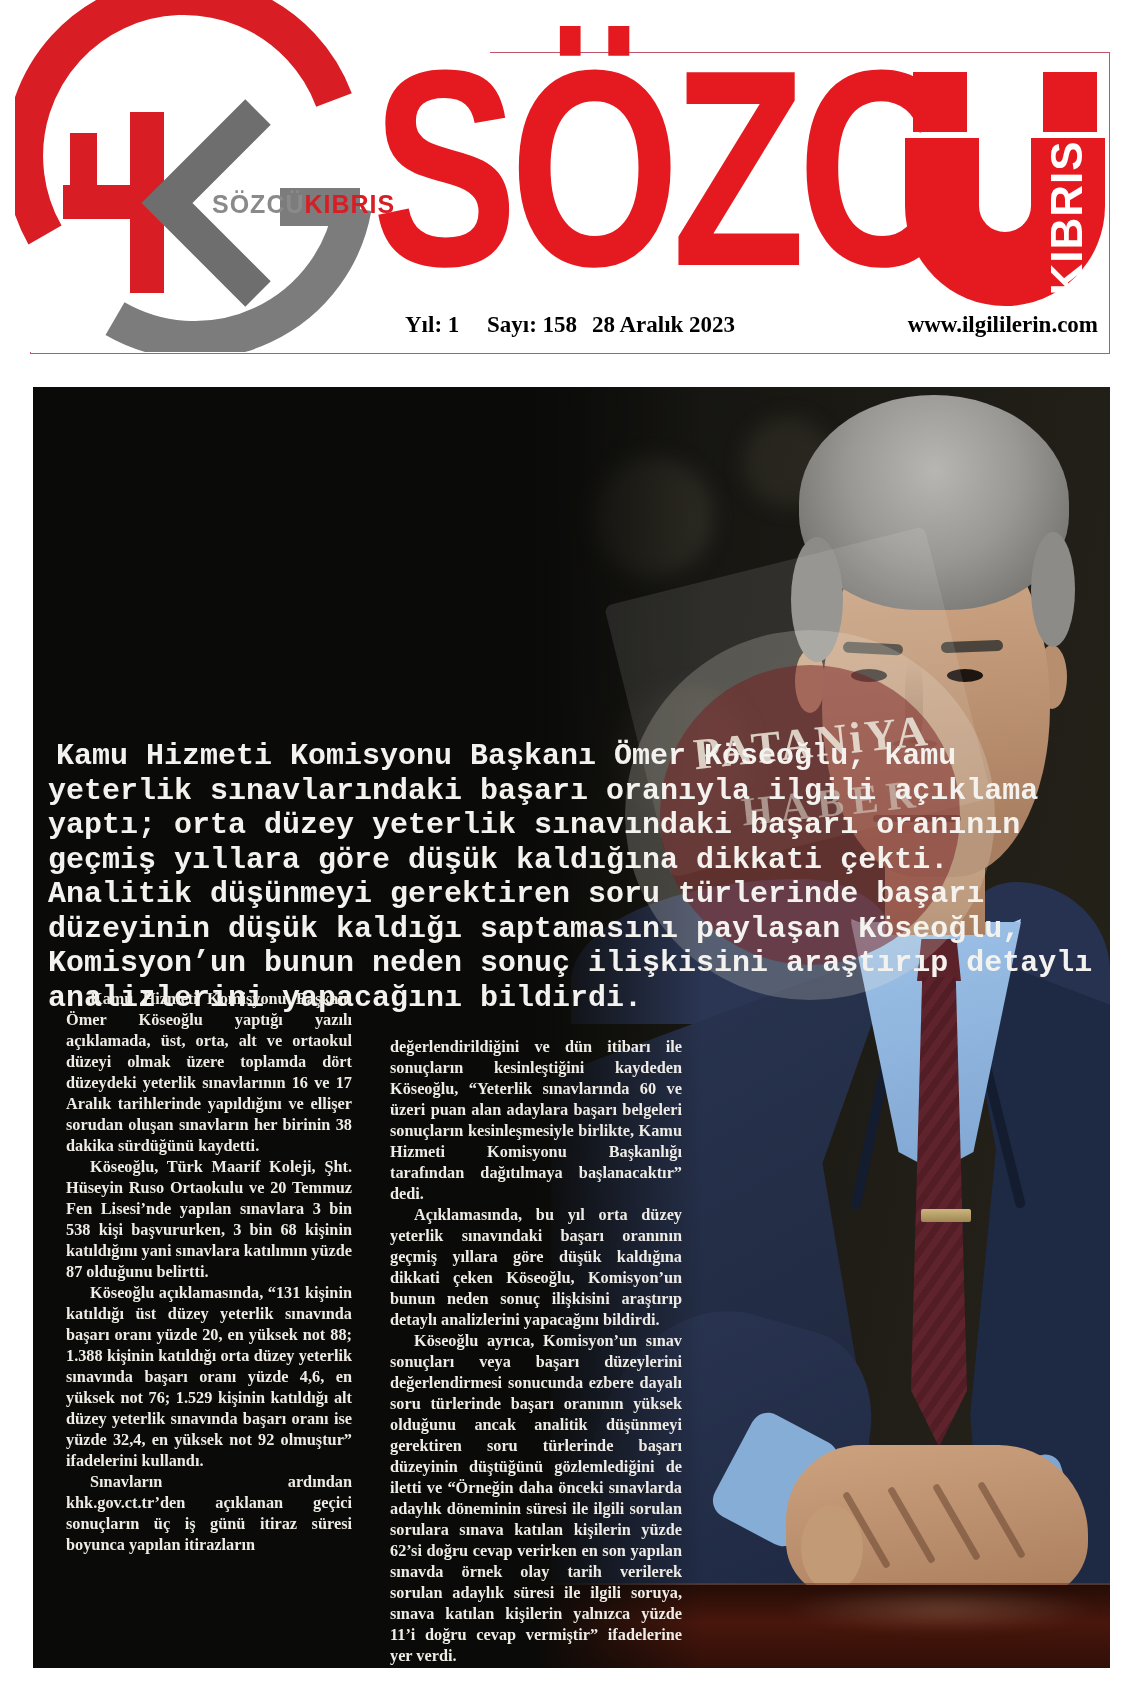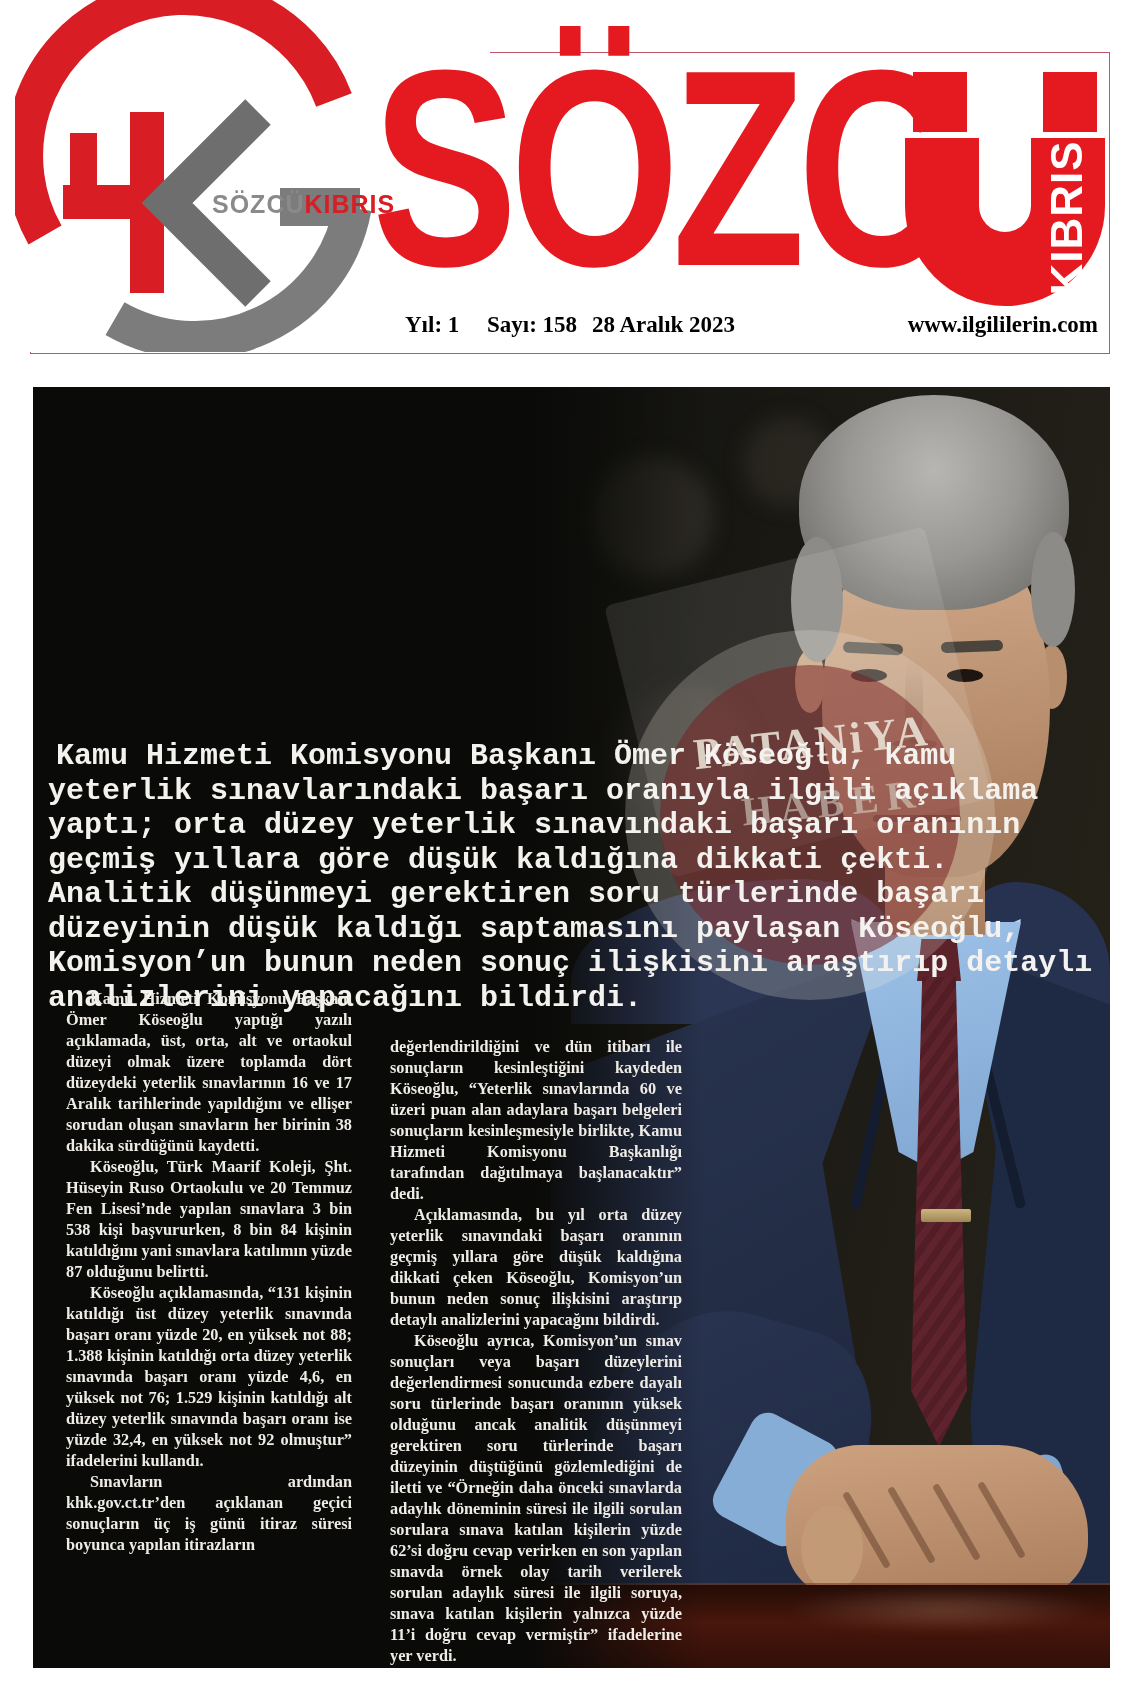--- a/index.html
+++ b/index.html
@@ -206,21 +206,21 @@
   <div class="abs wm-outer"></div>
   <div class="abs wm-inner"></div>
   <div class="abs wm-text1">PATANiYA</div>
   <div class="abs wm-text2">HABER</div>
 
 
   <div class="abs lede">Kamu Hizmeti Komisyonu Başkanı Ömer Köseoğlu, kamu yeterlik sınavlarındaki başarı oranıyla ilgili açıklama yaptı; orta düzey yeterlik sınavındaki başarı oranının geçmiş yıllara göre düşük kaldığına dikkati çekti. Analitik düşünmeyi gerektiren soru türlerinde başarı düzeyinin düşük kaldığı saptamasını paylaşan Köseoğlu, Komisyon’un bunun neden sonuç ilişkisini araştırıp detaylı analizlerini yapacağını bildirdi.</div>
 
   <div class="abs col col-left">
       <p class="body-p">Kamu Hizmeti Komisyonu Başkanı Ömer Köseoğlu yaptığı yazılı açıklamada, üst, orta, alt ve ortaokul düzeyi olmak üzere toplamda dört düzeydeki yeterlik sınavlarının 16 ve 17 Aralık tarihlerinde yapıldığını ve ellişer sorudan oluşan sınavların her birinin 38 dakika sürdüğünü kaydetti.</p>
-      <p class="body-p">Köseoğlu, Türk Maarif Koleji, Şht. Hüseyin Ruso Ortaokulu ve 20 Temmuz Fen Lisesi’nde yapılan sınavlara 3 bin 538 kişi başvururken, 8 bin 84 kişinin katıldığını yani sınavlara katılımın yüzde 87 olduğunu belirtti.</p>
+      <p class="body-p">Köseoğlu, Türk Maarif Koleji, Şht. Hüseyin Ruso Ortaokulu ve 20 Temmuz Fen Lisesi’nde yapılan sınavlara 3 bin 538 kişi başvururken, 3 bin 68 kişinin katıldığını yani sınavlara katılımın yüzde 87 olduğunu belirtti.</p>
       <p class="body-p">Köseoğlu açıklamasında, “131 kişinin katıldığı üst düzey yeterlik sınavında başarı oranı yüzde 20, en yüksek not 88; 1.388 kişinin katıldığı orta düzey yeterlik sınavında başarı oranı yüzde 4,6, en yüksek not 76; 1.529 kişinin katıldığı alt düzey yeterlik sınavında başarı oranı ise yüzde 32,4, en yüksek not 92 olmuştur” ifadelerini kullandı.</p>
       <p class="body-p">Sınavların ardından khk.gov.ct.tr’den açıklanan geçici sonuçların üç iş günü itiraz süresi boyunca yapılan itirazların</p>
     </div>
   <div class="abs col col-right">
       <p class="body-p">değerlendirildiğini ve dün itibarı ile sonuçların kesinleştiğini kaydeden Köseoğlu, “Yeterlik sınavlarında 60 ve üzeri puan alan adaylara başarı belgeleri sonuçların kesinleşmesiyle birlikte, Kamu Hizmeti Komisyonu Başkanlığı tarafından dağıtılmaya başlanacaktır” dedi.</p>
       <p class="body-p">Açıklamasında, bu yıl orta düzey yeterlik sınavındaki başarı oranının geçmiş yıllara göre düşük kaldığına dikkati çeken Köseoğlu, Komisyon’un bunun neden sonuç ilişkisini araştırıp detaylı analizlerini yapacağını bildirdi.</p>
       <p class="body-p">Köseoğlu ayrıca, Komisyon’un sınav sonuçları veya başarı düzeylerini değerlendirmesi sonucunda ezbere dayalı soru türlerinde başarı oranının yüksek olduğunu ancak analitik düşünmeyi gerektiren soru türlerinde başarı düzeyinin düştüğünü gözlemlediğini de iletti ve “Örneğin daha önceki sınavlarda adaylık döneminin süresi ile ilgili sorulan sorulara sınava katılan kişilerin yüzde 62’si doğru cevap verirken en son yapılan sınavda örnek olay tarih verilerek sorulan adaylık süresi ile ilgili soruya, sınava katılan kişilerin yalnızca yüzde 11’i doğru cevap vermiştir” ifadelerine yer verdi.</p>
       <p class="body-p">Köseoğlu, adaylar, basın ve tüm ilgililerin sınav sonuçlarına Kamu Hizmeti Komisyonu’na ait resmi web sayfasından (khk.gov.ct.tr) ulaşabileceğini de ekledi.</p>
     </div>
 </div>

